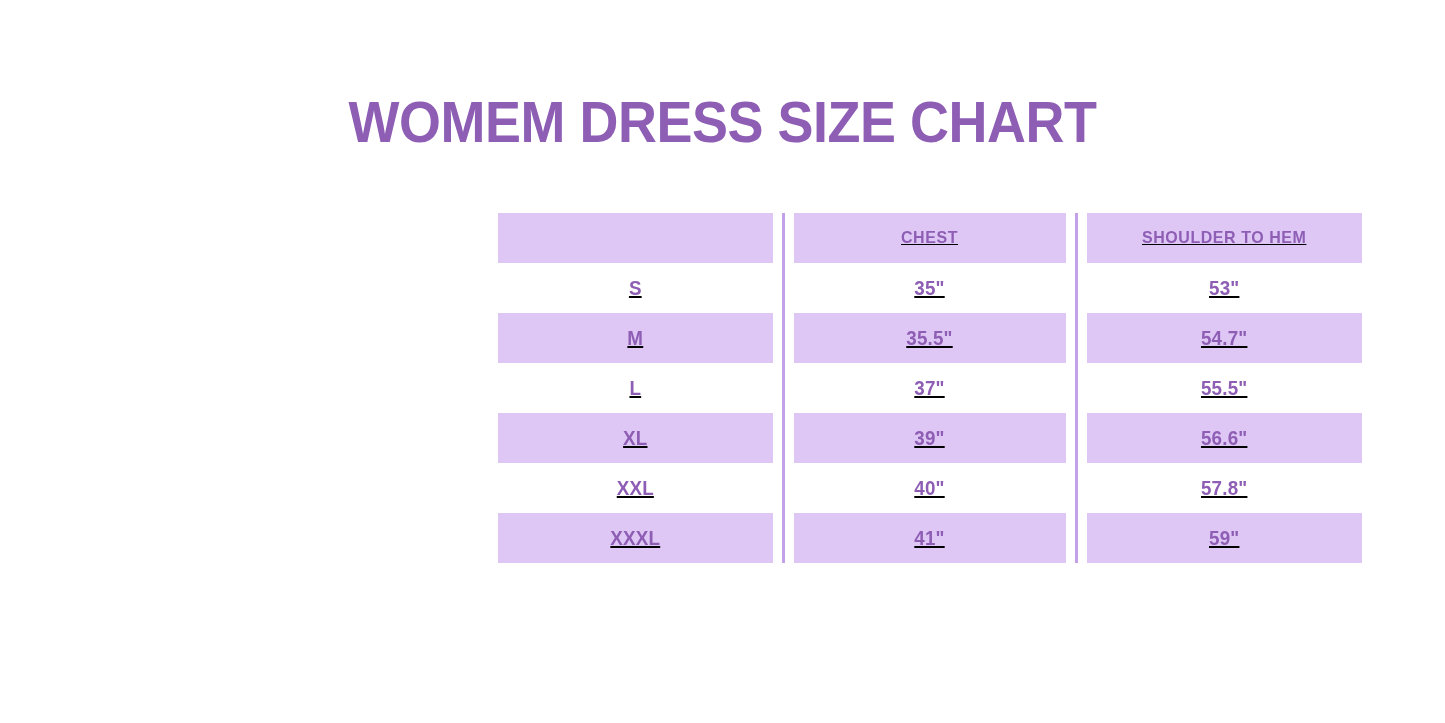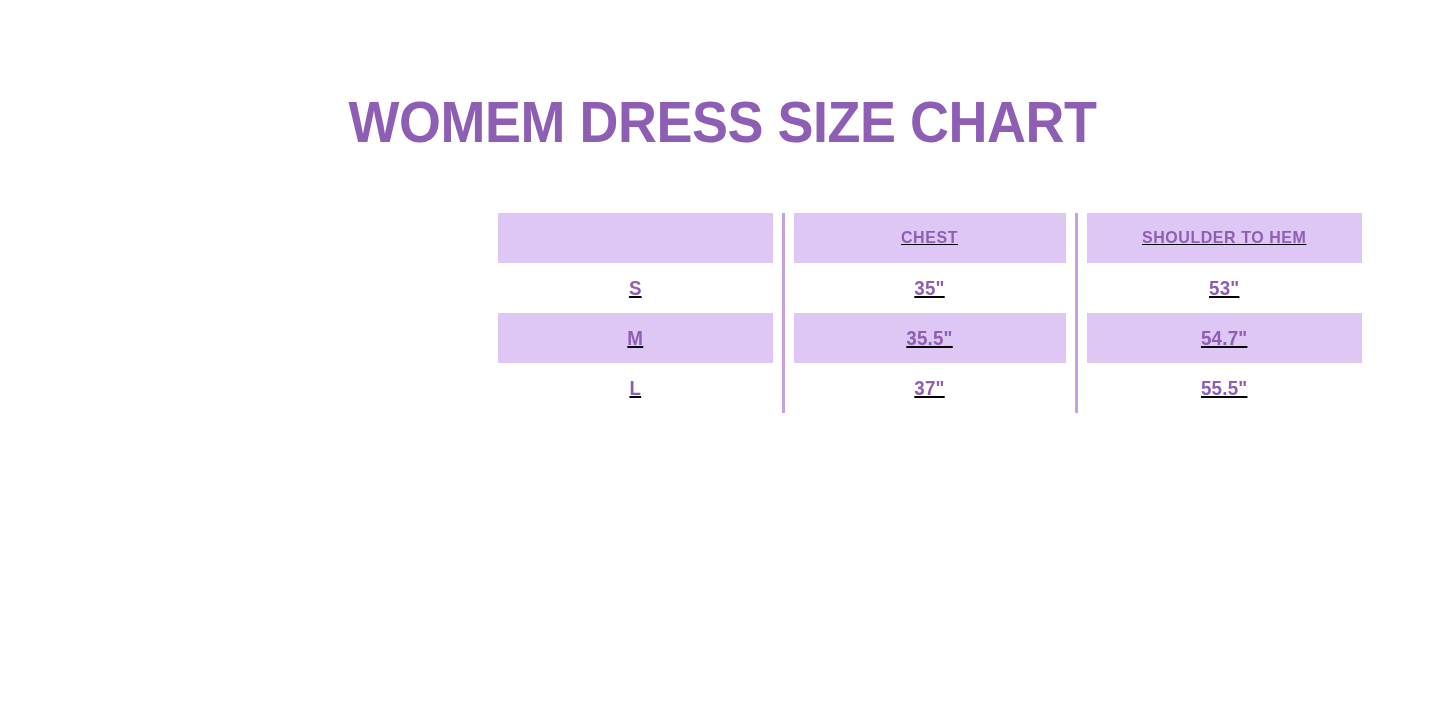--- a/index.html
+++ b/index.html
@@ -110,15 +110,30 @@
       <tr class="row-shade">
         <td>M</td>
         <td class="col-div">35.5"</td>
         <td class="col-div">54.7"</td>
       </tr>
       <tr class="row-plain">
         <td>L</td>
         <td class="col-div">37"</td>
         <td class="col-div">55.5"</td>
       </tr>
+      <tr class="row-shade">
+        <td>XL</td>
+        <td class="col-div">39"</td>
+        <td class="col-div">56.6"</td>
+      </tr>
+      <tr class="row-plain">
+        <td>XXL</td>
+        <td class="col-div">40"</td>
+        <td class="col-div">57.8"</td>
+      </tr>
+      <tr class="row-shade">
+        <td>XXXL</td>
+        <td class="col-div">41"</td>
+        <td class="col-div">59"</td>
+      </tr>
     </tbody>
   </table>
 </div>
 
 </body></html>

